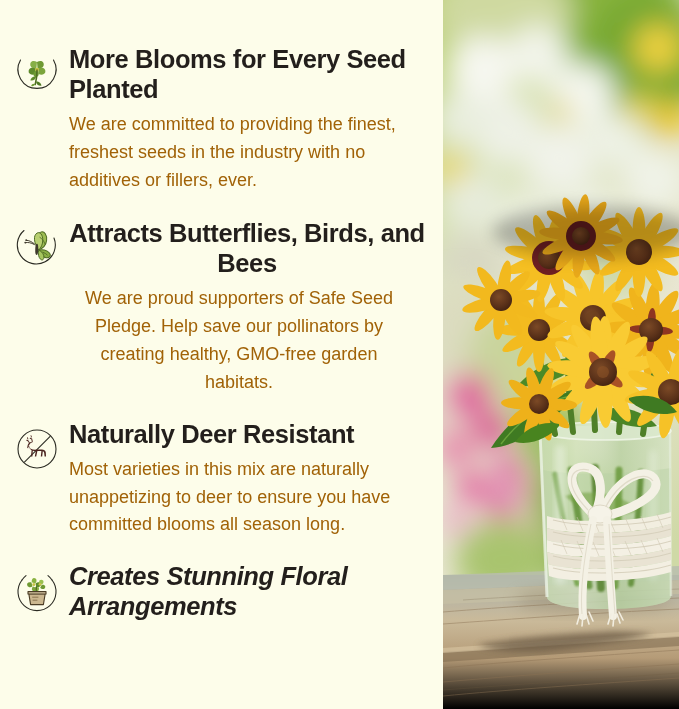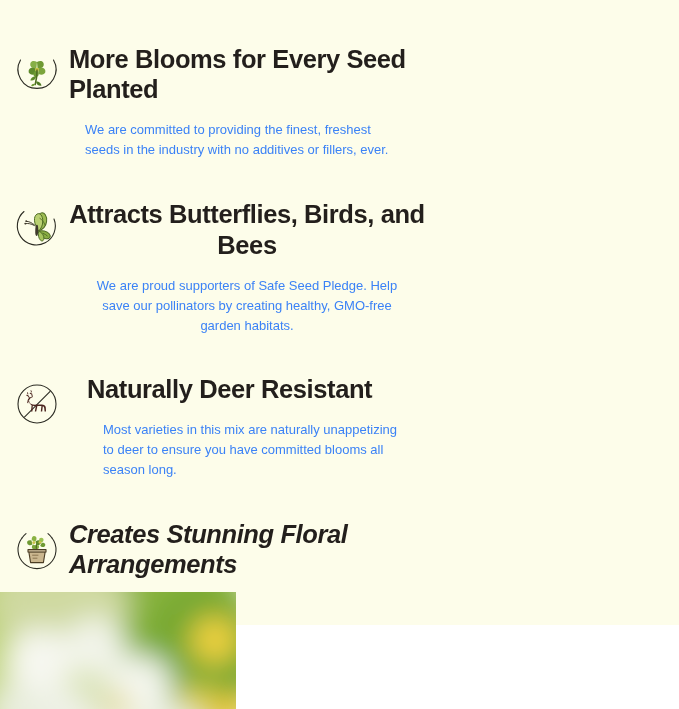--- a/index.html
+++ b/index.html
@@ -12,21 +12,20 @@
     height: 709px;
     overflow: hidden;
     font-family: "Liberation Sans", sans-serif;
   }
   #page {
     position: relative;
     width: 679px;
     height: 625px;
     background: #fdfdea;
     display: flex;
-    flex-direction: column;
   }
 
   
   #features-panel {
     position: relative;
     width: 443px;
     height: 709px;
     background: #fdfdea;
     box-sizing: border-box;
     padding: 44px 0 0 0;
@@ -58,33 +57,33 @@
     margin: 0 0 7px 0;
     font-family: "Liberation Sans", sans-serif;
     font-weight: bold;
     font-size: 25.5px;
     line-height: 1.18;
     letter-spacing: -0.4px;
     color: #231f1c;
   }
 
   .feature-desc {
-    margin: 16px;
+    margin: 0;
     font-family: "Liberation Sans", sans-serif;
     font-weight: normal;
-    font-size: 13px;
+    font-size: 18px;
     line-height: 1.55;
-    color: #3b82f6;
+    color: #a16207;
     max-width: 340px;
   }
 
   
   #row-0 { margin-top: 0px; }
   #row-1 { margin-top: 23px; text-align: center; }
-  #row-2 { margin-top: 22px; gap: 18px; }
+  #row-2 { margin-top: 22px; }
   #row-3 { margin-top: 22px; font-style: italic; }
 
   
   #photo-panel {
     position: relative;
     width: 236px;
     height: 709px;
     flex: 0 0 236px;
     overflow: hidden;
     background: #cdd9a8;

